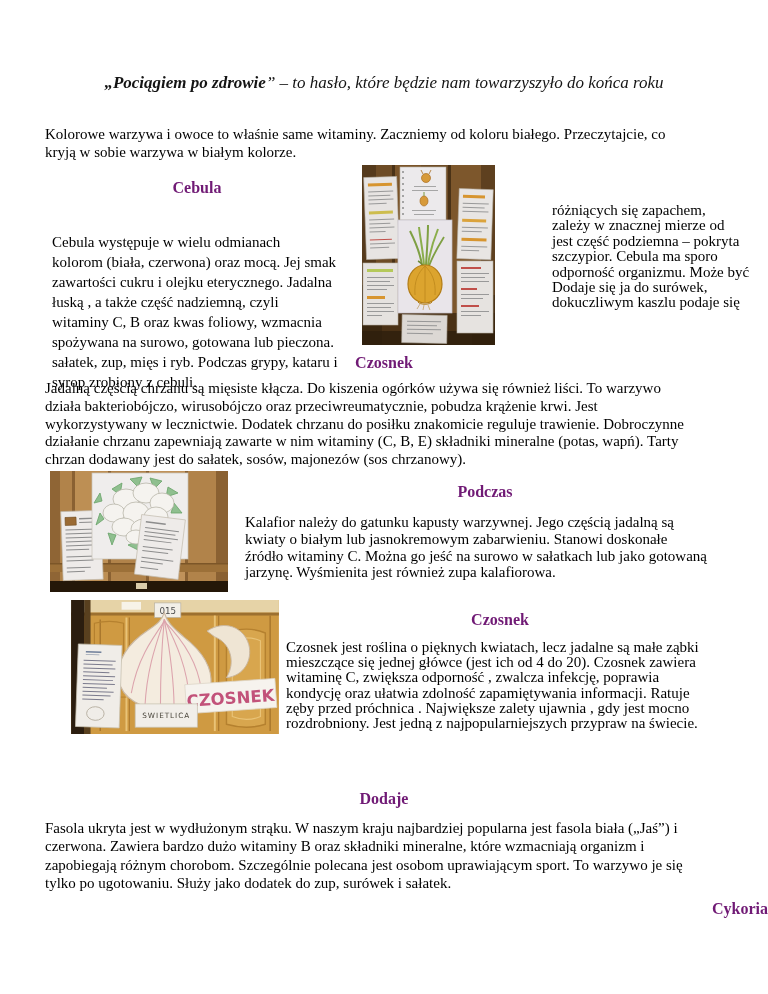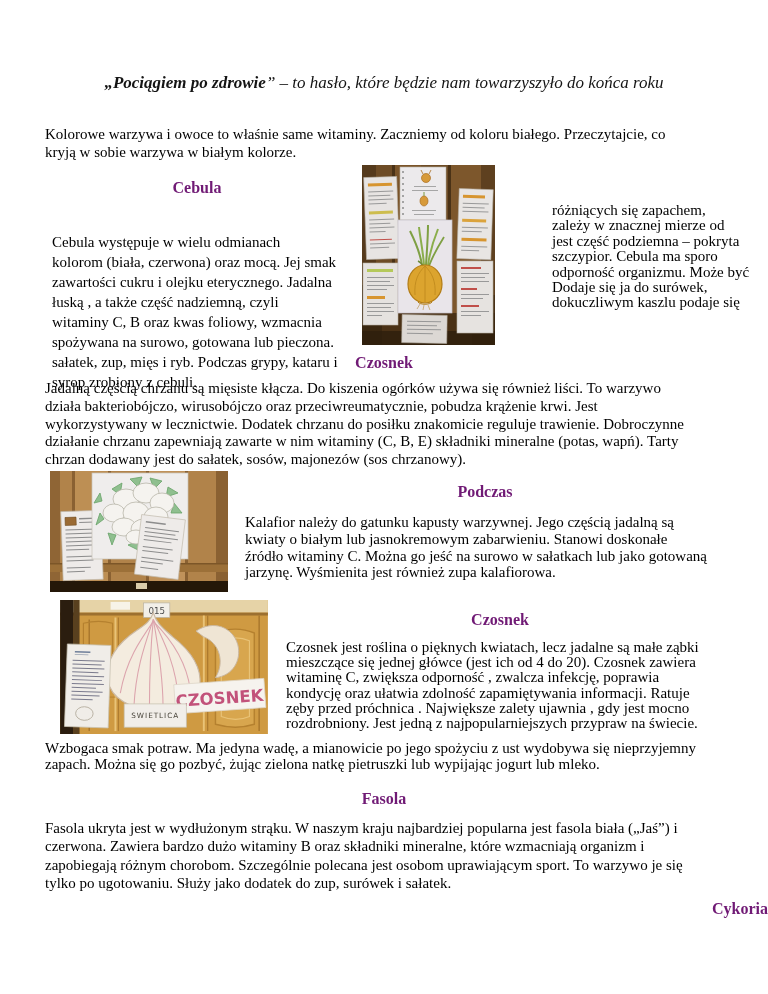--- a/index.html
+++ b/index.html
@@ -29,21 +29,21 @@
   #kalafior-h{left:240px;top:483px;width:490px;}
   #kalafior-p{left:245px;top:514px;line-height:16.8px;}
   #czosnek-h{left:285px;top:611px;width:430px;}
   #czosnek-p{left:286px;top:640px;line-height:15.2px;}
   #czosnek-cont{left:45px;top:741px;line-height:15.8px;}
   #fasola-h{left:0;top:790px;width:768px;}
   #fasola-p{left:45px;top:819px;line-height:18.4px;}
   #cykoria-h{left:0;top:900px;width:768px;text-align:right;}
   #cebula-photo{left:362px;top:165px;width:133px;height:180px;}
   #kalafior-photo{left:50px;top:471px;width:178px;height:121px;}
-  #czosnek-photo{left:57px;top:600px;width:214px;height:134px;}
+  #czosnek-photo{left:68px;top:600px;width:214px;height:134px;}
   .photo svg{display:block;width:100%;height:100%;}
 </style>
 </head>
 <body>
 
 <div class="page">
 
   <div class="abs doc-title">
     <span class="b">„Pociągiem po zdrowie</span><span>” – to hasło, które będzie nam towarzyszyło do końca roku</span><br>
   </div>
@@ -349,24 +349,22 @@
     </svg>
   </div>
 
   <div class="abs h" id="czosnek-h">Czosnek</div>
   <div class="abs body-text" id="czosnek-p">Czosnek jest roślina o pięknych kwiatach, lecz jadalne są małe ząbki
 mieszczące się jednej główce (jest ich od 4 do 20). Czosnek zawiera
 witaminę C, zwiększa odporność , zwalcza infekcję, poprawia
 kondycję oraz ułatwia zdolność zapamiętywania informacji. Ratuje
 zęby przed próchnica . Największe zalety ujawnia , gdy jest mocno
 rozdrobniony. Jest jedną z najpopularniejszych przypraw na świecie.</div>
-  <div class="abs body-text" id="czosnek-cont">Wzbogaca smak potraw. Ma jedyna wadę, a mianowicie po jego spożyciu z ust wydobywa się nieprzyjemny
-zapach. Można się go pozbyć, żując zielona natkę pietruszki lub wypijając jogurt lub mleko.</div>
-
-  <div class="abs h" id="fasola-h">Fasola</div>
+
+  <div class="abs h" id="fasola-h">Dodaje</div>
   <div class="abs body-text" id="fasola-p">Fasola ukryta jest w wydłużonym strąku. W naszym kraju najbardziej popularna jest fasola biała („Jaś”) i
 czerwona. Zawiera bardzo dużo witaminy B oraz składniki mineralne, które wzmacniają organizm i
 zapobiegają różnym chorobom. Szczególnie polecana jest osobom uprawiającym sport. To warzywo je się
 tylko po ugotowaniu. Służy jako dodatek do zup, surówek i sałatek.</div>
 
   <div class="abs h" id="cykoria-h">Cykoria</div>
 
 </div>
 
 </body></html>

